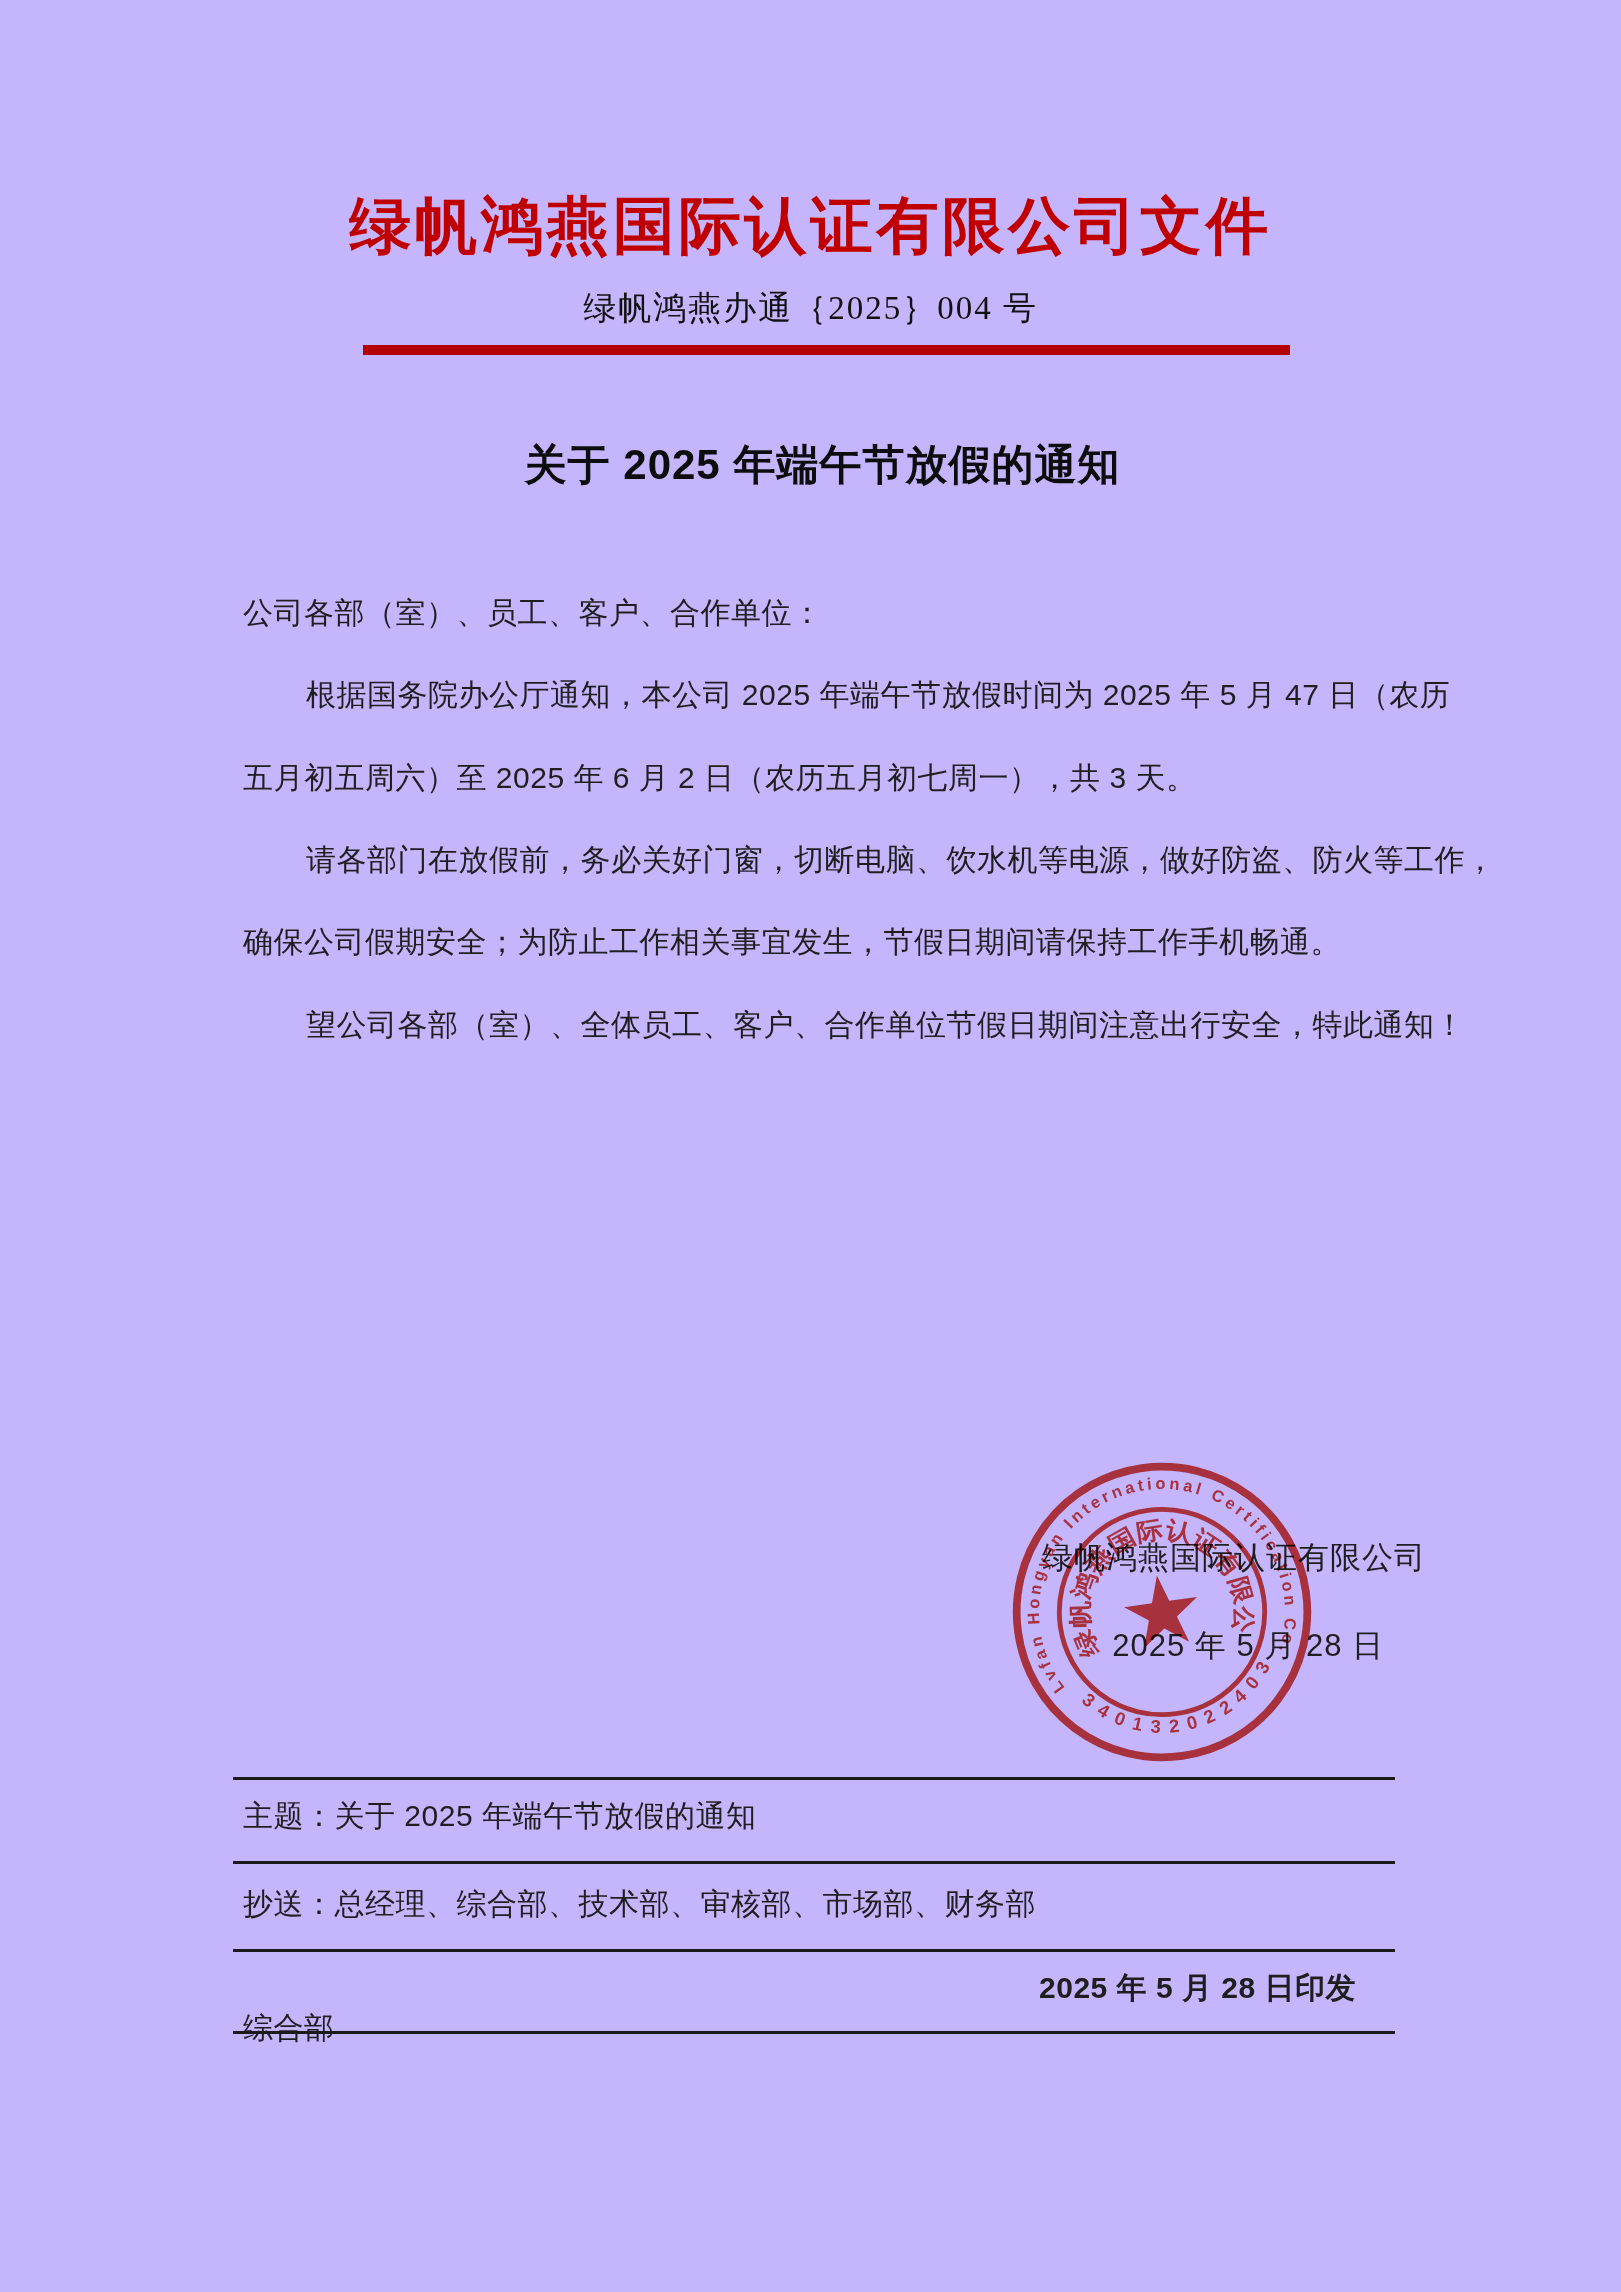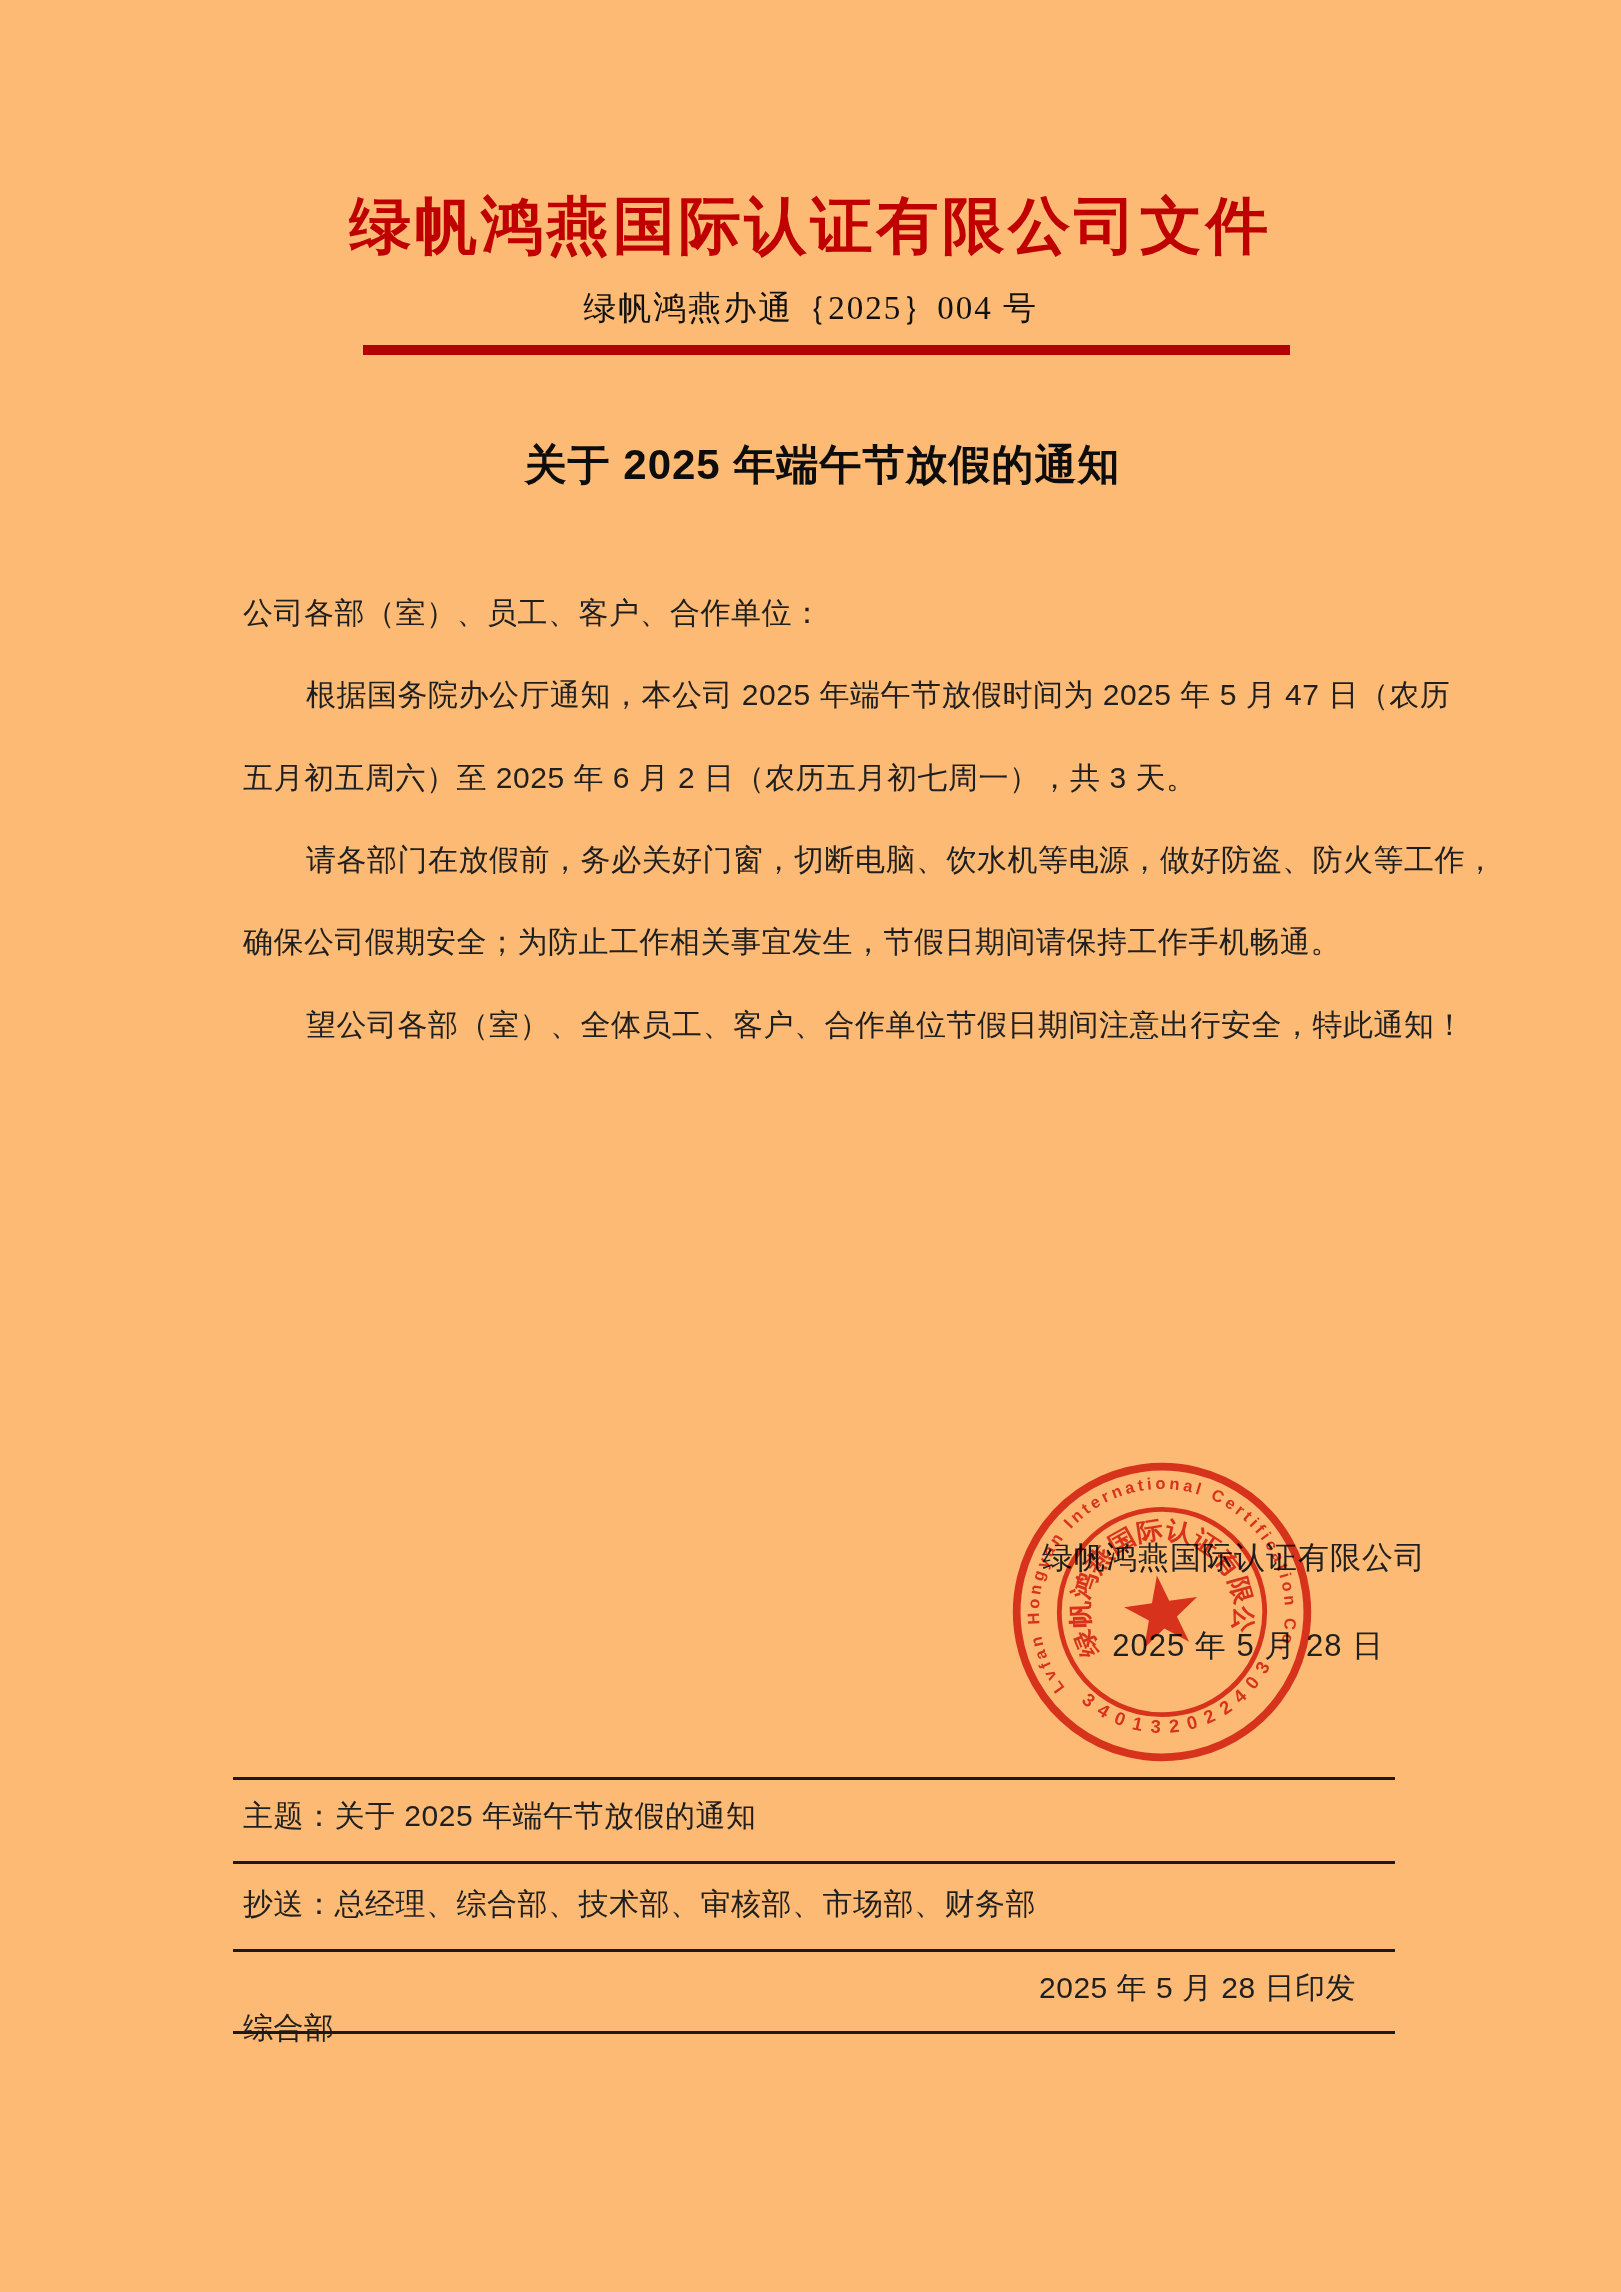--- a/index.html
+++ b/index.html
@@ -1,19 +1,19 @@
 <!DOCTYPE html>
 <html><head>
 <meta charset="utf-8">
 <style>
   html,body{margin:0;padding:0;background:#ffffff;}
   .page{
     position:relative;
     width:1621px;height:2293px;
-    background:#fdba74;
+    background:#c4b5fd;
     overflow:hidden;
     font-family:"Liberation Sans", sans-serif;
     color:#1d1d1d;
   }
   .red-head{
     position:absolute;left:0;top:184px;width:100%;
     text-align:center;
     font-family:"Liberation Serif", serif;
     font-weight:bold;
     font-size:62px;
@@ -85,20 +85,21 @@
     font-size:30px;letter-spacing:0.5px;color:#1f1f1f;
     white-space:nowrap;
   }
   .subject-row{top:1796px;}
   .cc-row{top:1884px;}
   .issue-row{top:1968px;margin-top:40px;}
   .issue-date{
     position:absolute;right:265px;top:1968px;
     font-size:30px;letter-spacing:0.5px;color:#1f1f1f;
     white-space:nowrap;
+    font-weight:bold;
   }
 </style>
 </head>
 <body>
 
 <div class="page">
 
   <div class="red-head">绿帆鸿燕国际认证有限公司文件</div>
 
   <div class="doc-number">绿帆鸿燕办通｛2025｝004 号</div>

